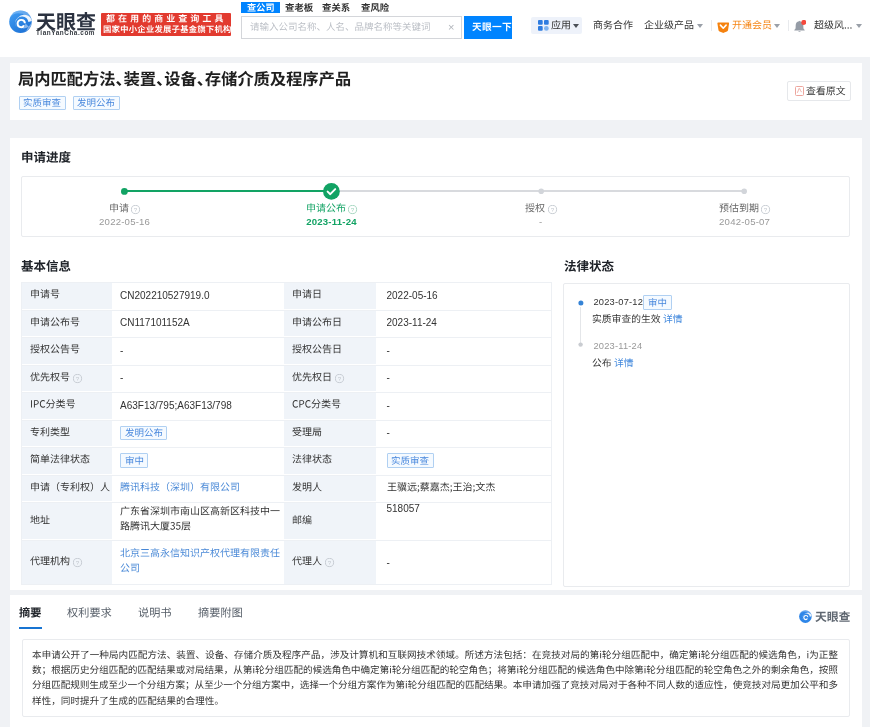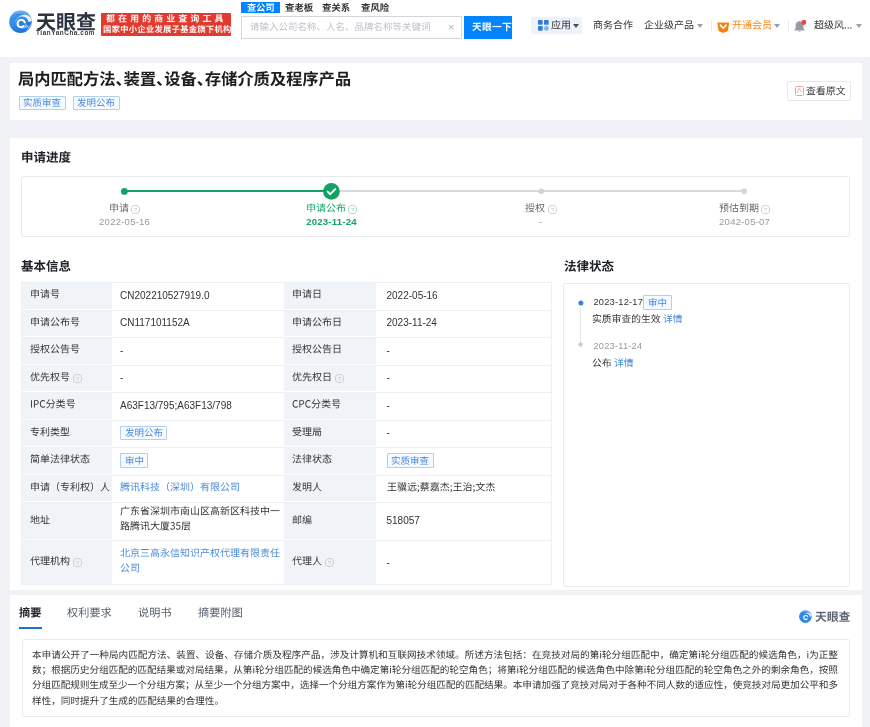--- a/index.html
+++ b/index.html
@@ -1006,21 +1006,21 @@
       </svg>
     </div>
     <div style="position:absolute;left:292px;top:514.65px">
       <svg width="20.5" height="12.5" style="position:absolute;overflow:visible">
         <g fill="#333333" transform="translate(0,8.55) scale(0.01)">
           <use href="#g4q"></use>
           <use href="#g4r" x="1000"></use>
         </g>
       </svg>
     </div>
-    <div style="position:absolute;left:386.5px;top:516.0px;font:10px 'Liberation Sans',sans-serif;color:#333333;white-space:nowrap;line-height:1">518057</div>
+    <div style="position:absolute;left:386.5px;top:504px;font:10px 'Liberation Sans',sans-serif;color:#333333;white-space:nowrap;line-height:1">518057</div>
     <div style="position:absolute;left:29.5px;top:556.15px">
       <svg width="40.5" height="12.5" style="position:absolute;overflow:visible">
         <g fill="#333333" transform="translate(0,8.55) scale(0.01)">
           <use href="#g4s"></use>
           <use href="#g3h" x="1000"></use>
           <use href="#g4t" x="2000"></use>
           <use href="#g4u" x="3000"></use>
         </g>
       </svg>
     </div>
@@ -1083,21 +1083,21 @@
       </svg>
     </div>
     <div style="position:absolute;left:563px;top:282.5px;width:286.7px;height:304px;border:1px solid #e9ebee;box-sizing:border-box;border-radius:2px"></div>
     <div style="position:absolute;left:580.2px;top:307px;width:1px;height:35.5px;background:#e4e6e9"></div>
     <svg width="6" height="6" style="position:absolute;left:577.6px;top:299.5px">
       <circle cx="2.9" cy="2.9" r="2.5" fill="#3583d6"></circle>
     </svg>
     <svg width="6" height="6" style="position:absolute;left:577.9px;top:342.3px">
       <circle cx="2.6" cy="2.6" r="2.2" fill="#c9ccd1"></circle>
     </svg>
-    <div style="position:absolute;left:593.5px;top:298.3px;font:9.3px 'Liberation Sans',sans-serif;letter-spacing:0.2px;color:#333333;white-space:nowrap;line-height:1">2023-12-17</div>
+    <div style="position:absolute;left:593.5px;top:298.3px;font:9.3px 'Liberation Sans',sans-serif;letter-spacing:0.2px;color:#333333;white-space:nowrap;line-height:1">2023-07-12</div>
     <div style="position:absolute;left:643.4px;top:295.3px;width:28.4px;height:14.5px;background:#f5faff;border:1px solid #b0d0f2;box-sizing:border-box;border-radius:1px"></div>
     <div style="position:absolute;left:648.1px;top:297.7px">
       <svg width="19.5" height="11.9" style="position:absolute;overflow:visible">
         <g fill="#4384dc" transform="translate(0,8.12) scale(0.0095)">
           <use href="#g2h"></use>
           <use href="#g3p" x="1000"></use>
         </g>
       </svg>
     </div>
     <div style="position:absolute;left:591.7px;top:314.0px">

